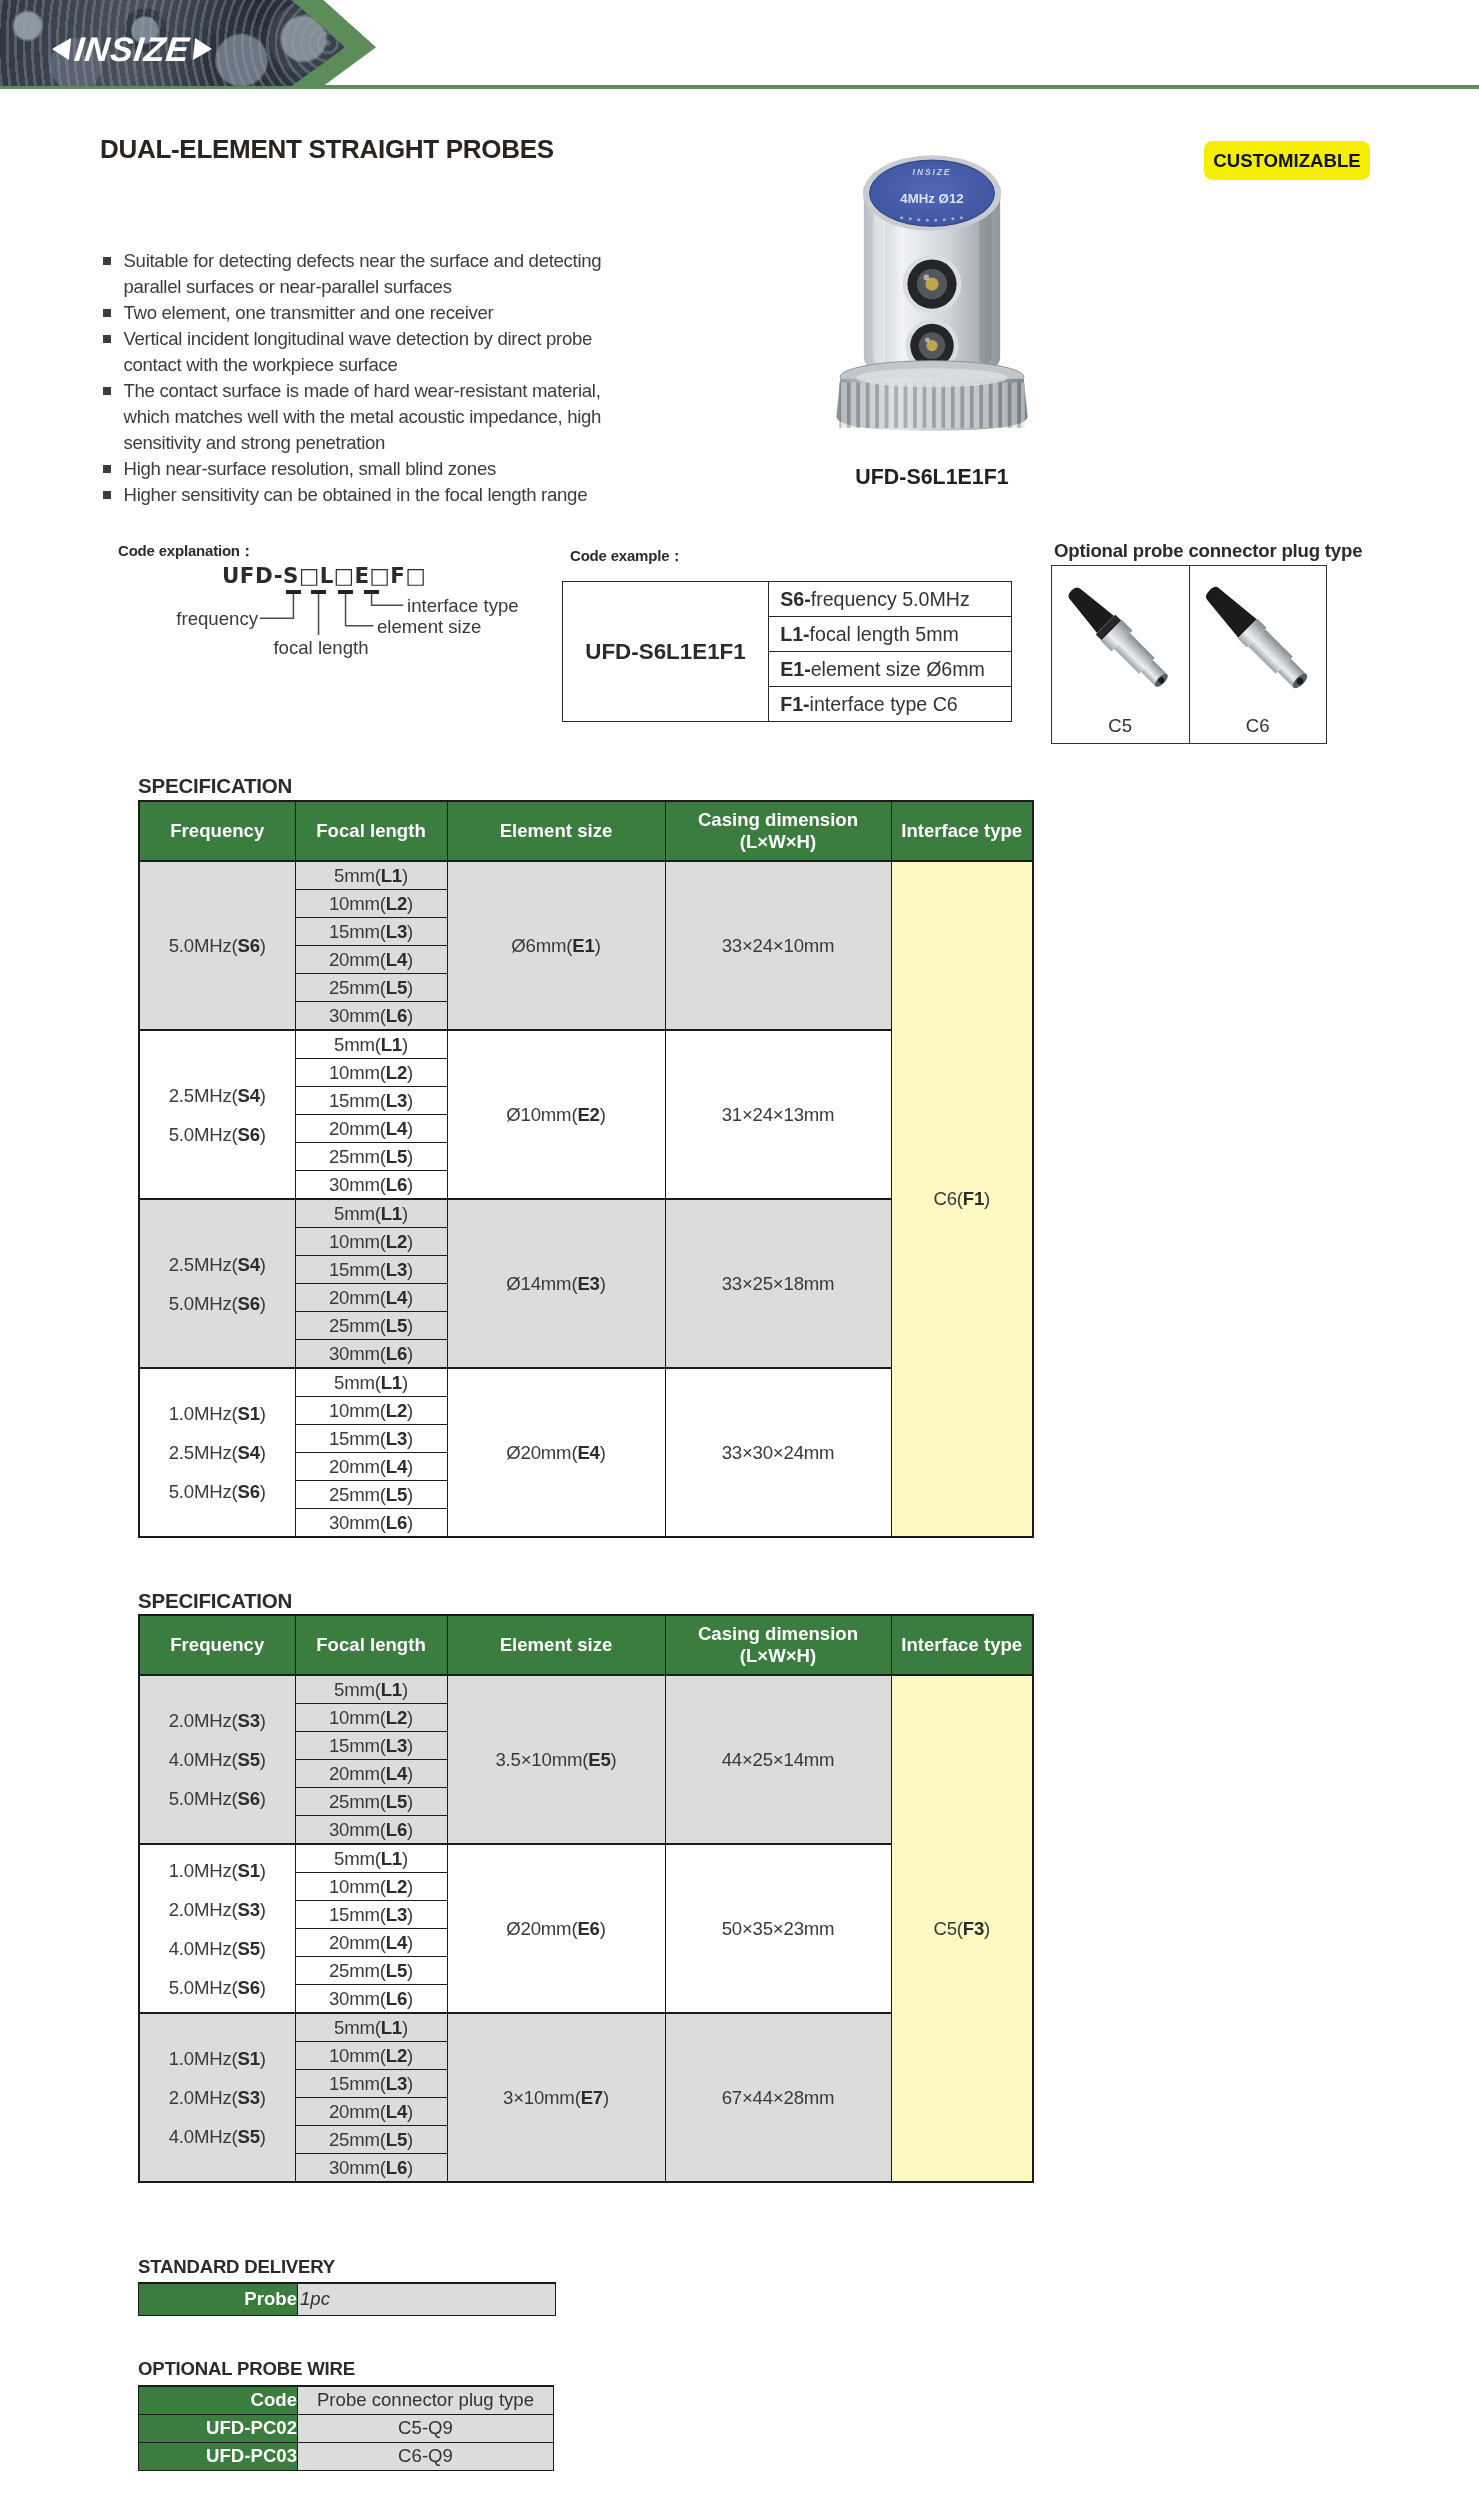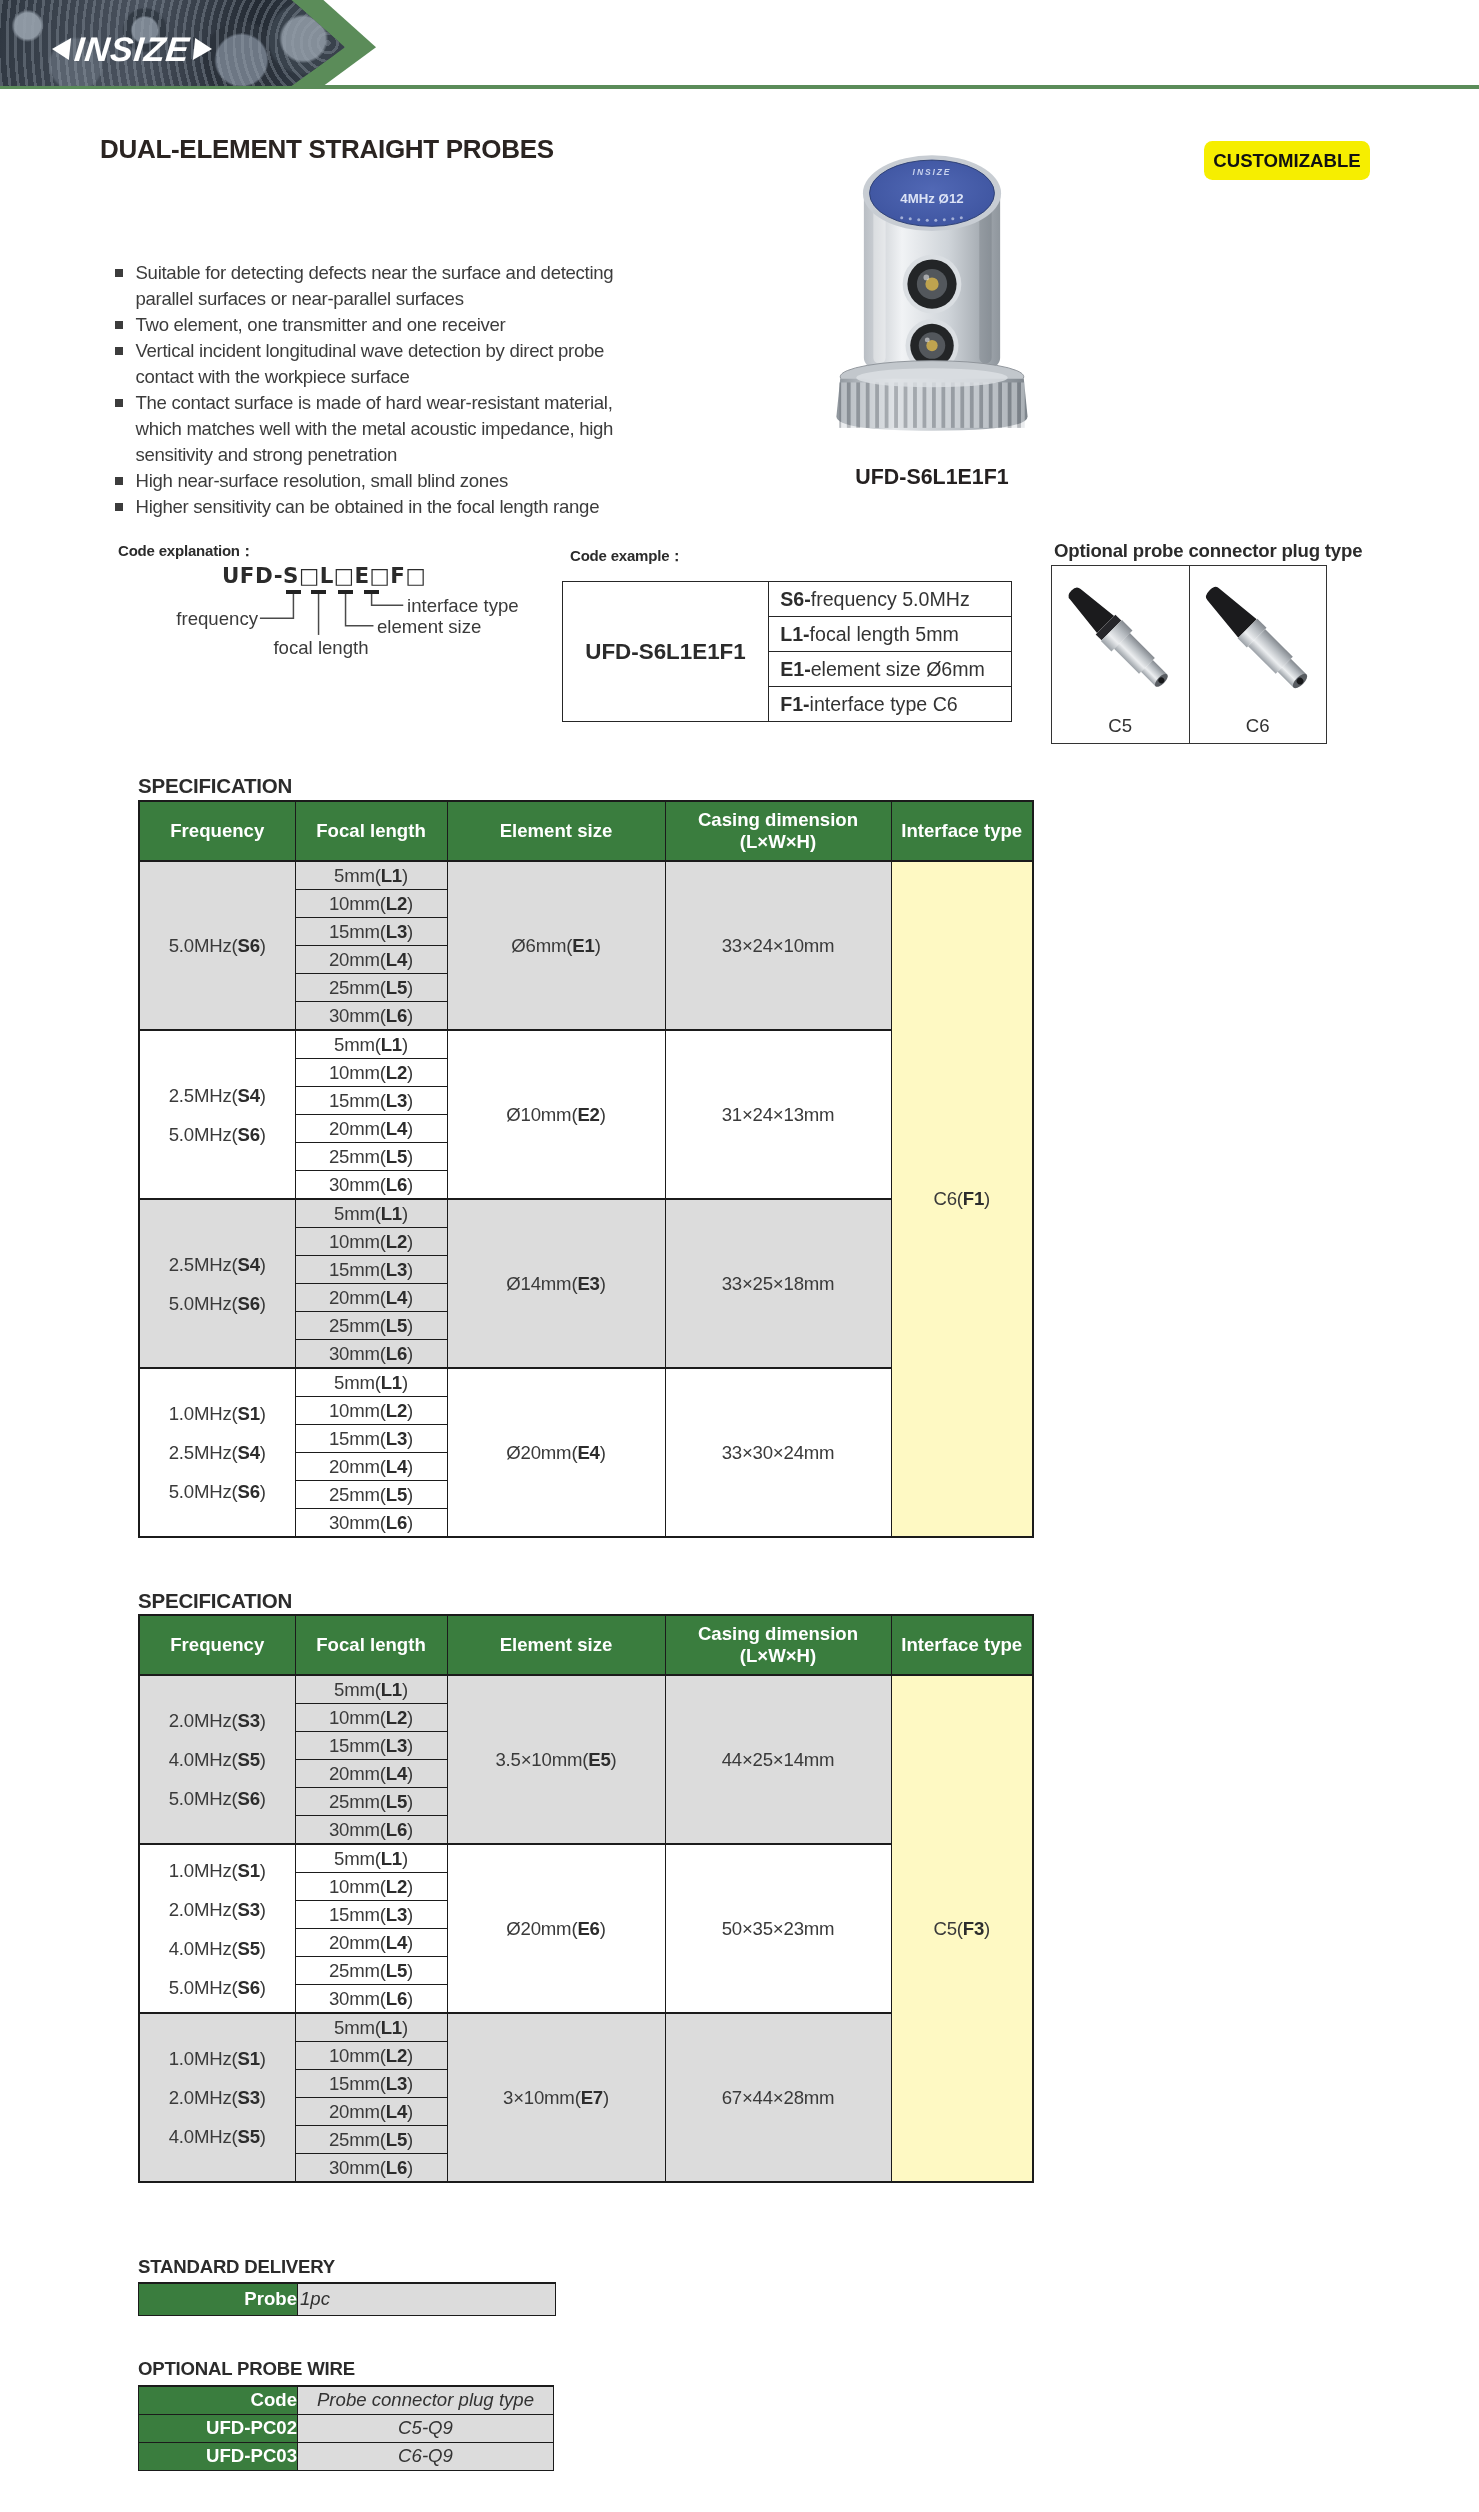--- a/index.html
+++ b/index.html
@@ -27,21 +27,21 @@
   .logo-arrow.left  { border-right:18.6px solid #fff; margin-right:4.7px; }
   .logo-arrow.right { border-left:18.6px solid #fff; margin-left:4.7px; }
   .logo-text { color:#fff; font-weight:700; font-style:italic; font-size:34px; letter-spacing:0.9px; line-height:1; }
 
   
   .page-title { position:absolute; left:100px; top:134px; font-size:26px; font-weight:700; color:#2a2421; letter-spacing:-0.3px; }
   .badge { position:absolute; left:1204px; top:141px; width:166px; height:39px; background:#f6ee00; border-radius:8.4px;
            display:flex; align-items:center; justify-content:center; font-size:18.6px; font-weight:700; color:#111; }
 
   
-  .features { position:absolute; left:103px; top:248px; width:545px; list-style:none; margin:12px; padding:0; }
+  .features { position:absolute; left:103px; top:248px; width:545px; list-style:none; margin:0; padding:0; }
   .features li { position:relative; padding-left:20.5px; font-size:18.6px; line-height:26px; letter-spacing:-0.3px; color:#3c3c3c; }
   .bullet-sq { position:absolute; left:0; top:9.3px; width:7.5px; height:7.5px; background:#3c3c3c; }
 
   
   .probe-fig { position:absolute; left:790px; top:144px; width:284px; }
   .probe-caption { position:absolute; left:790px; top:465px; width:284px; text-align:center;
                    font-size:21.4px; font-weight:700; color:#242020; }
 
   
   .sec-heading { position:absolute; font-size:15px; font-weight:700; color:#2b2b2b; letter-spacing:-0.2px; }
@@ -80,21 +80,21 @@
   .bseg { font-weight:700; color:#2c2c2c; }
   .frq .rline { line-height:39px; }
 
   
   .mini { position:absolute; border-collapse:collapse; table-layout:fixed;
           border:1.9px solid #1b1b1b; border-top:2.8px solid #1b1b1b; }
   .mini td { border:1.4px solid #1b1b1b; padding:0; vertical-align:middle; font-size:18.6px; }
   .mini .gcell { background:#3a7d3e; color:#fff; font-weight:700; padding-left:13px; width:145px;text-align:right; }
   .mini .ycell { background:#dcdcdc; color:#333; width:255px; }
   .mini .ycell.pad { padding-left:2px;font-style:italic; }
-  .mini .ycell.ctr { text-align:center;font-style:italic; }
+  .mini .ycell.ctr { text-align:center; }
 </style>
 </head>
 <body>
 
 <div class="page">
 
   <svg width="0" height="0" style="position:absolute" aria-hidden="true">
     <defs>
       <linearGradient id="sil" x1="0" y1="0" x2="1" y2="0">
         <stop offset="0" stop-color="#9aa0a6"></stop>

